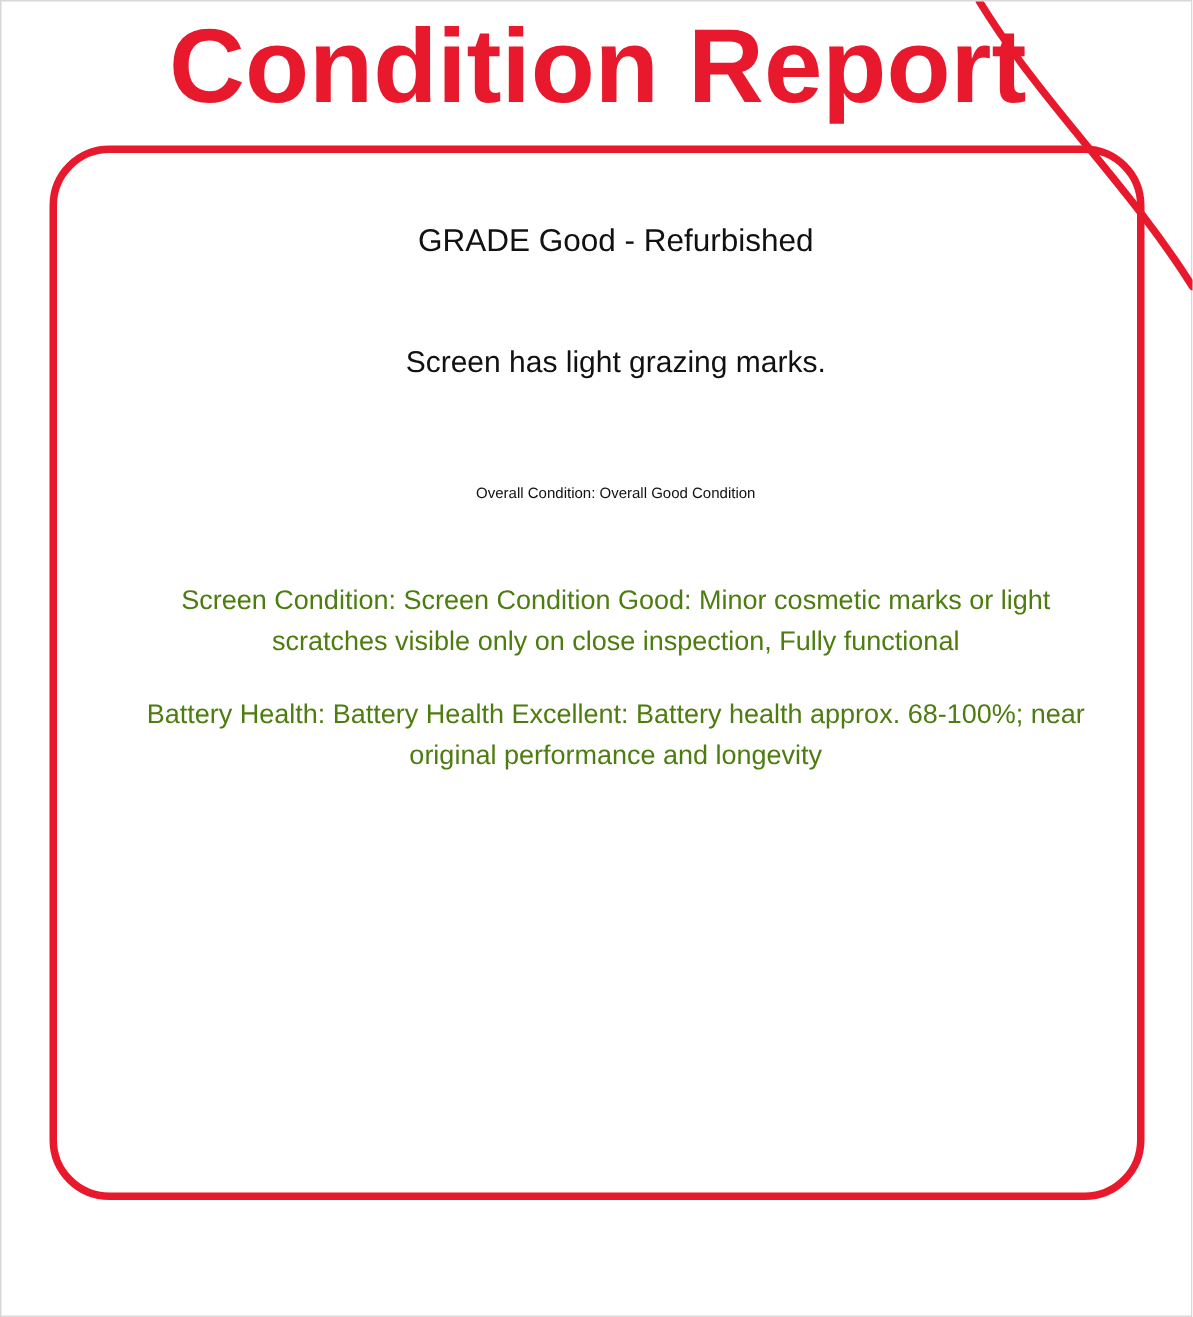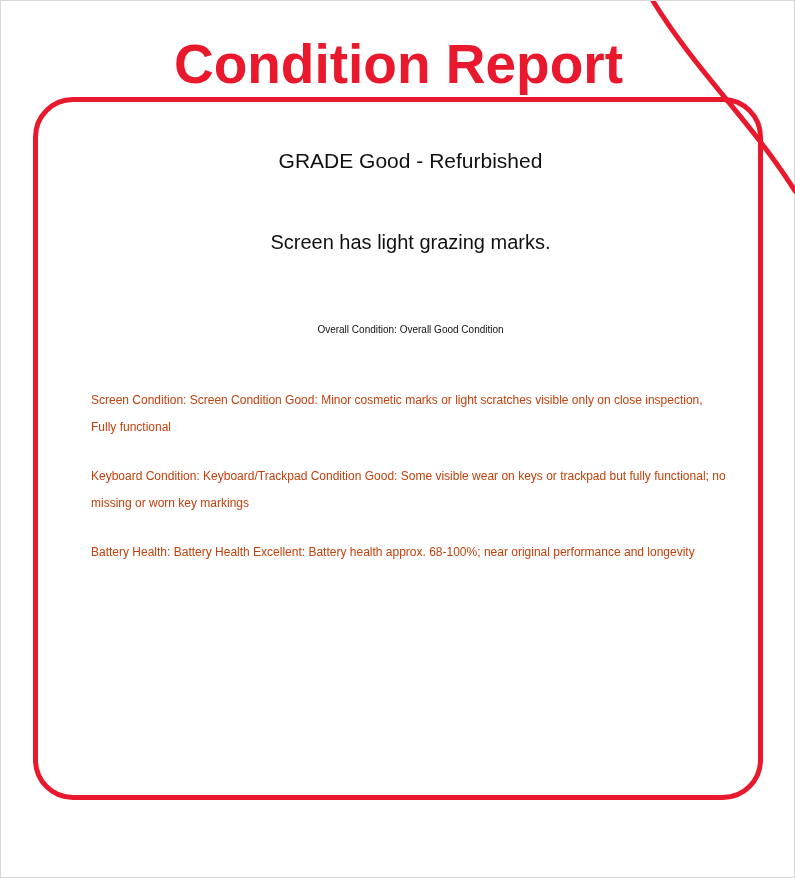--- a/index.html
+++ b/index.html
@@ -17,25 +17,25 @@
   .page {
     position: relative;
     width: 795px;
     height: 878px;
     box-sizing: border-box;
     border: 1px solid #d8d8d8;
     background: #ffffff;
   }
   .title {
     position: absolute;
-    top: 28px;
+    top: 8px;
     left: 0;
     width: 795px;
     text-align: center;
-    font-size: 55px;
+    font-size: 70px;
     font-weight: bold;
     color: #e8192c;
     letter-spacing: 0px;
     line-height: 70px;
     white-space: nowrap;
   }
   
   .frame {
     position: absolute;
     left: 32px;
@@ -80,23 +80,24 @@
   .overall {
     text-align: center;
     font-size: 10px;
     margin-top: 70px;
     color: #111111;
   }
   .details {
     margin-top: 52px;
   }
   .detail-row {
-    font-size: 12px;
+    text-align: center;
+    font-size: 18px;
     line-height: 27px;
-    color: #c2410c;
+    color: #4d7c0f;
     margin-bottom: 22px;
     padding: 0 10px;
   }
   .detail-row:last-child {
     margin-bottom: 0;
   }
 </style>
 </head>
 <body>
 
@@ -113,18 +114,17 @@
   <div class="content">
 
     <div class="grade">GRADE Good - Refurbished</div>
 
     <div class="note">Screen has light grazing marks.</div>
 
     <div class="overall">Overall Condition:  Overall Good Condition</div>
 
     <div class="details">
       <div class="detail-row">Screen Condition: Screen Condition Good: Minor cosmetic marks or light scratches visible only on close inspection, Fully functional</div>
-      <div class="detail-row">Keyboard Condition: Keyboard/Trackpad Condition Good: Some visible wear on keys or trackpad but fully functional; no missing or worn key markings</div>
       <div class="detail-row">Battery Health: Battery Health Excellent: Battery health approx. 68-100%; near original performance and longevity</div>
     </div>
 
   </div>
 </div>
 
 </body></html>

